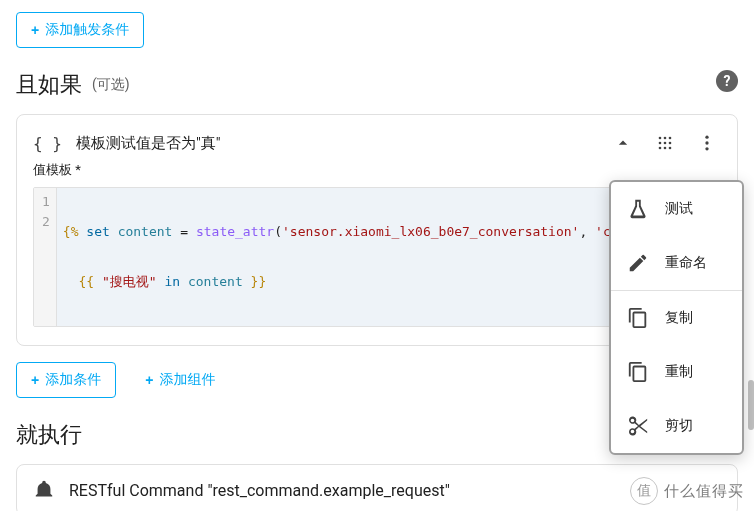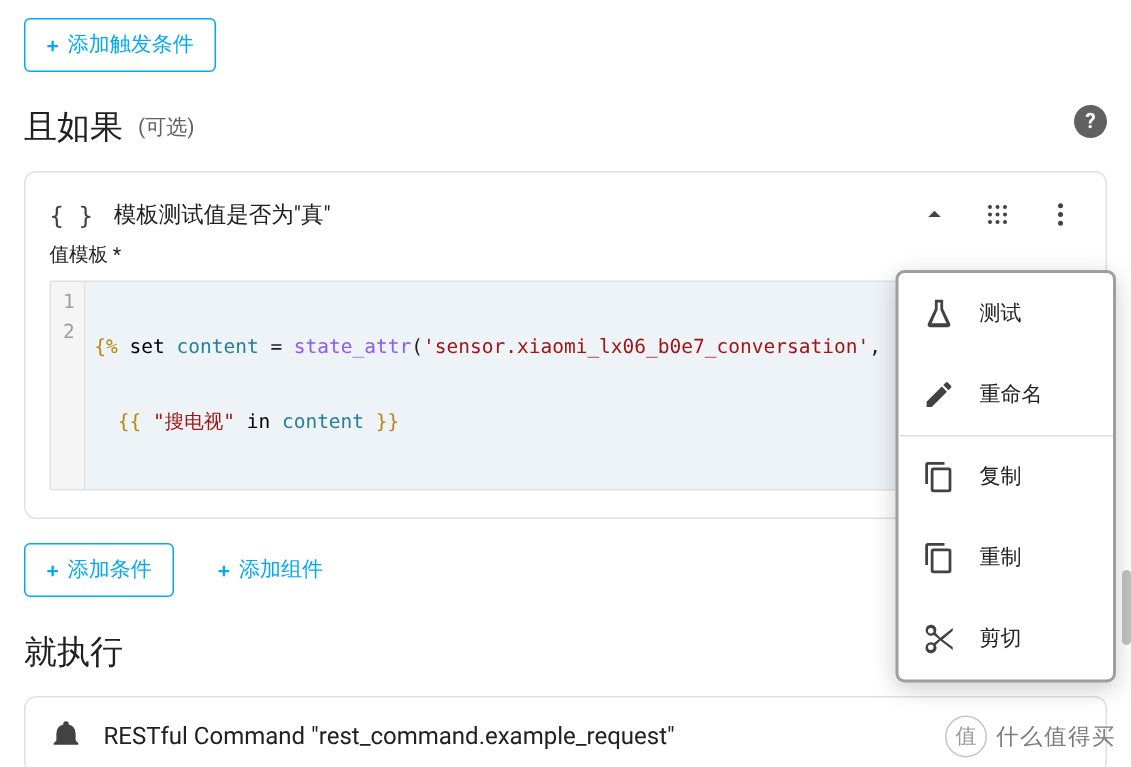--- a/index.html
+++ b/index.html
@@ -19,28 +19,28 @@
 .card-header .spacer { flex: 1; }
 .icon-btn { width: 28px; height: 28px; display: inline-flex; align-items: center; justify-content: center; color: #424242; cursor: pointer; }
 .chevron svg, .dots svg, .grid svg { width: 20px; height: 20px; }
 .label { font-size: 13px; color: #212121; margin-top: 4px; margin-bottom: 8px; }
 .code-block { border: 1px solid #e0e0e0; border-radius: 2px; display: flex; font-family: Consolas, monospace; font-size: 13px; overflow: hidden; }
 .gutter { background: #f5f5f5; border-right: 1px solid #e0e0e0; color: #9e9e9e; text-align: right; padding: 4px 6px 4px 8px; user-select: none; }
 .gutter div { line-height: 20px; }
 .code { background: #eef3f8; flex: 1; padding: 4px 6px; white-space: pre; overflow: hidden; }
 .code div { line-height: 20px; }
 .tok-delim { color: #b8860b; }
-.tok-kw { color: #000000; }
+.tok-kw { color: #0369a1; }
 .tok-var { color: #267f99; }
 .tok-op { color: #212121; }
 .tok-fn { color: #8b5cf6; }
 .tok-str { color: #a31515; }
 .btn-row { display: flex; gap: 14px; margin-top: 16px; }
 .action-card { border: 1px solid #e0e0e0; border-radius: 8px; padding: 14px 16px; display: flex; align-items: center; gap: 14px; margin-top: 12px; }
-.dropdown { position: absolute; right: 10px; top: 180px; width: 147px; background: #fff; border: 2px solid #9e9e9e; border-radius: 6px; box-shadow: 0 4px 16px rgba(0,0,0,0.2); overflow: hidden; z-index: 10; }
+.dropdown { position: absolute; right: 10px; top: 180px; width: 135px; background: #fff; border: 2px solid #9e9e9e; border-radius: 6px; box-shadow: 0 4px 16px rgba(0,0,0,0.2); overflow: hidden; z-index: 10; }
 .dropdown-item { display: flex; align-items: center; gap: 16px; padding: 16px 16px; font-size: 14px; color: #212121; cursor: pointer; }
 .dropdown-item svg { width: 22px; height: 22px; color: #424242; flex-shrink: 0; }
 .divider { height: 1px; background: #e0e0e0; }
 .scrollbar { position: absolute; right: 0; top: 0; bottom: 0; width: 6px; background: transparent; }
 .scrollbar .thumb { position: absolute; right: 0; top: 380px; width: 6px; height: 50px; background: #c1c1c1; border-radius: 3px; }
 .watermark { position: absolute; right: 10px; bottom: 6px; display: flex; align-items: center; gap: 6px; opacity: 0.85; }
 .watermark .circ { width: 28px; height: 28px; border: 1px solid #bbb; border-radius: 50%; display: flex; align-items: center; justify-content: center; font-size: 14px; color: #888; background: #fff; }
 .watermark .txt { font-size: 15px; color: #666; letter-spacing: 1px; }
 </style>
 </head>

